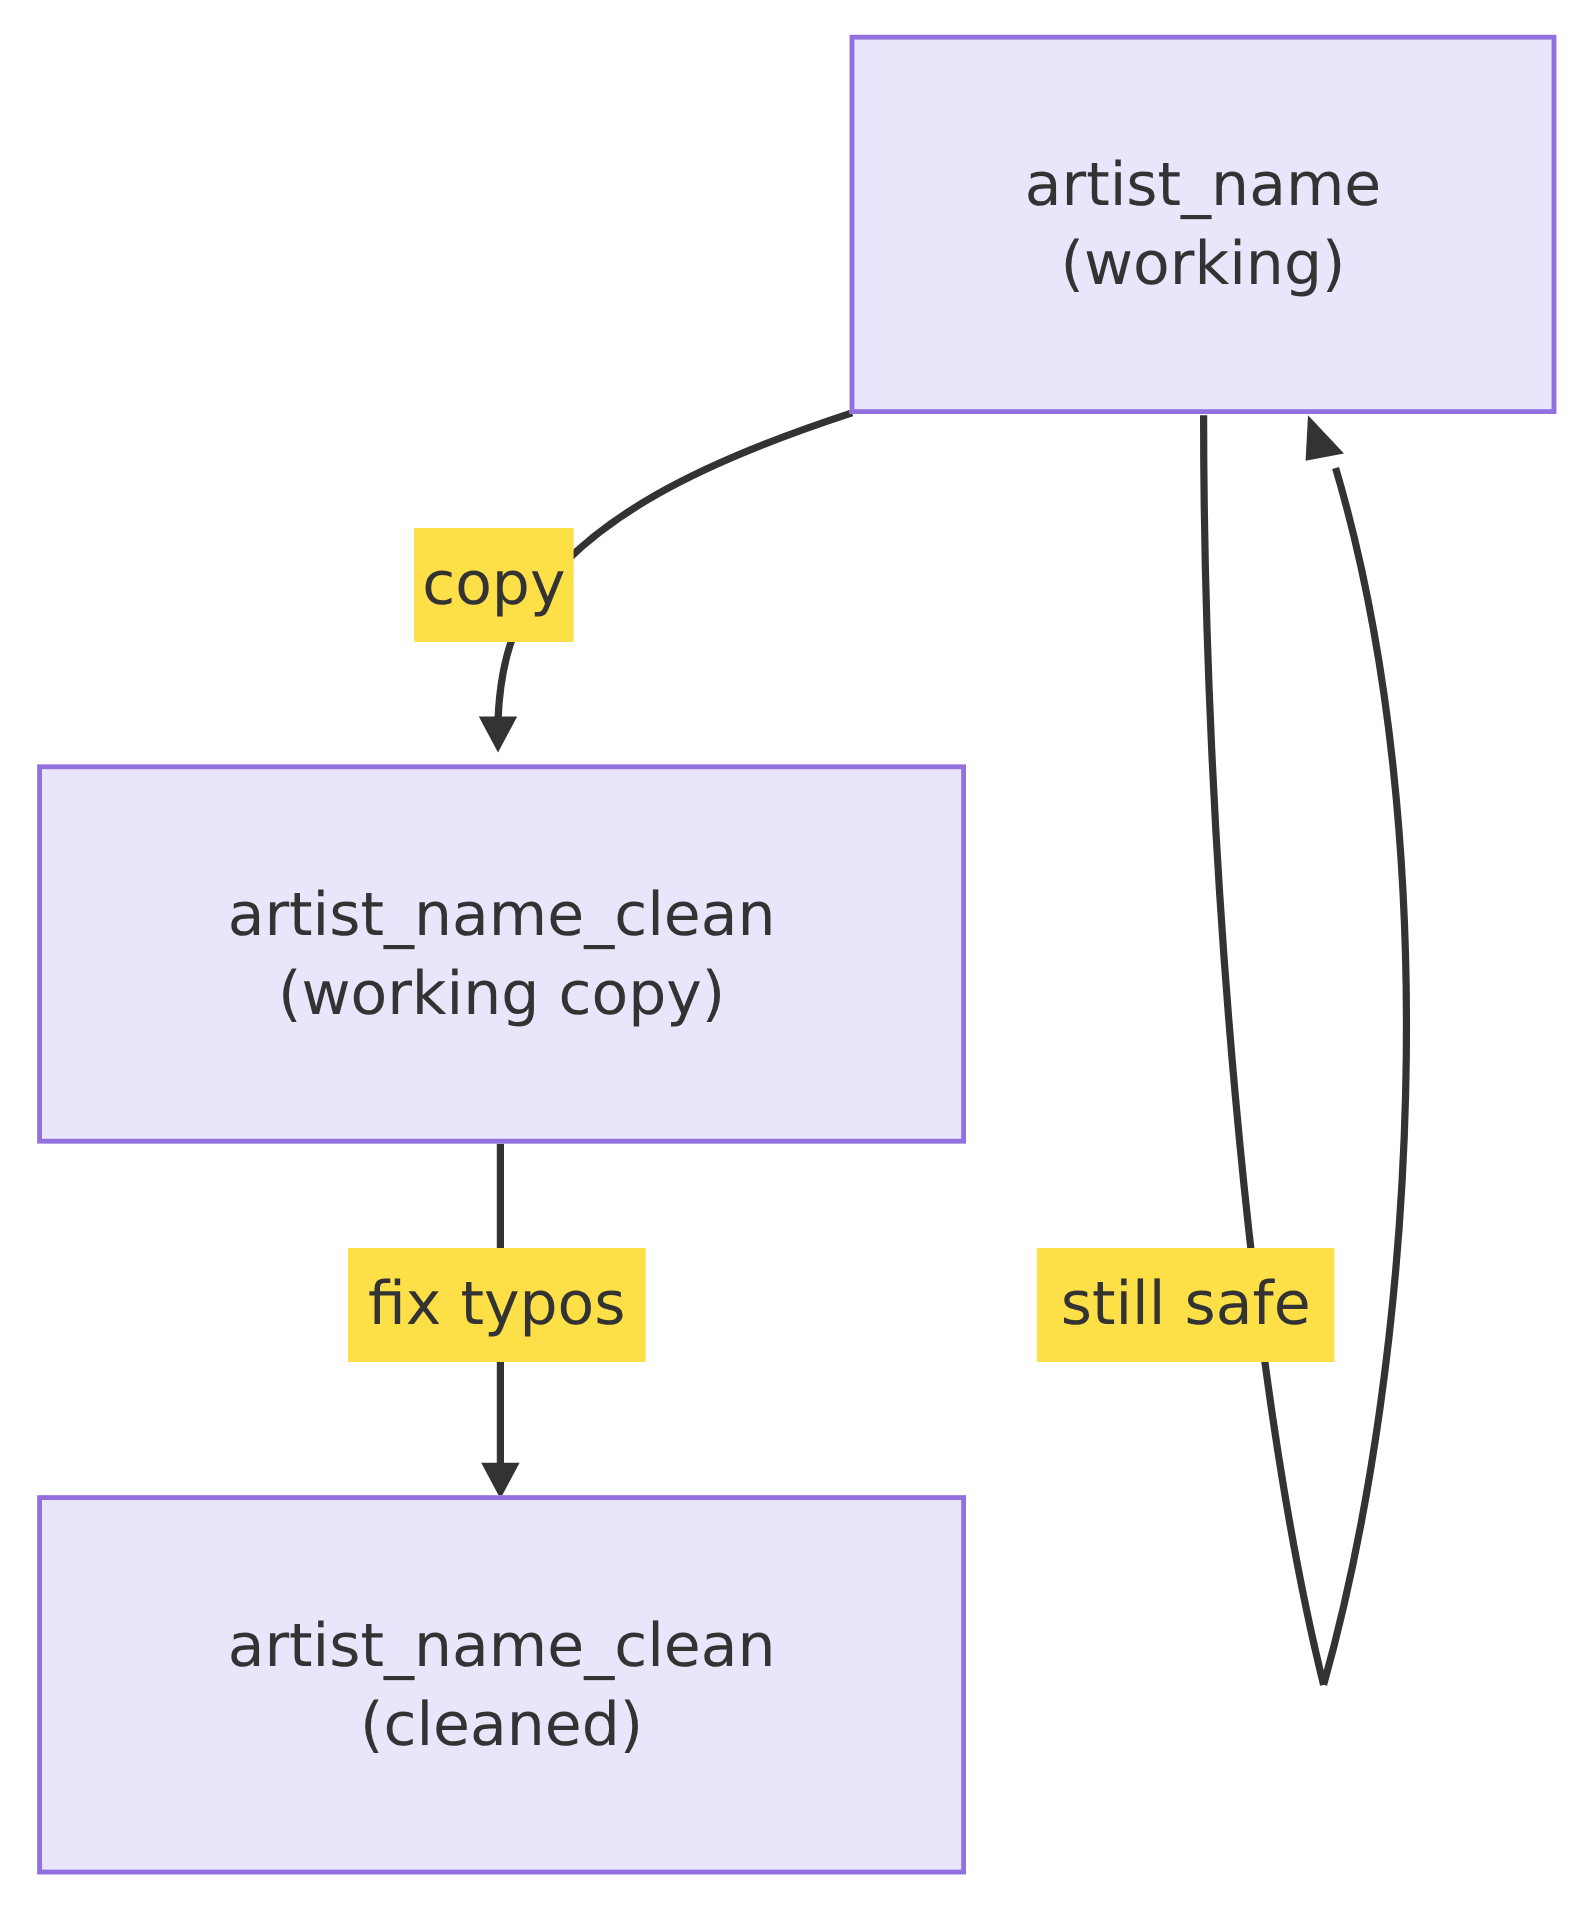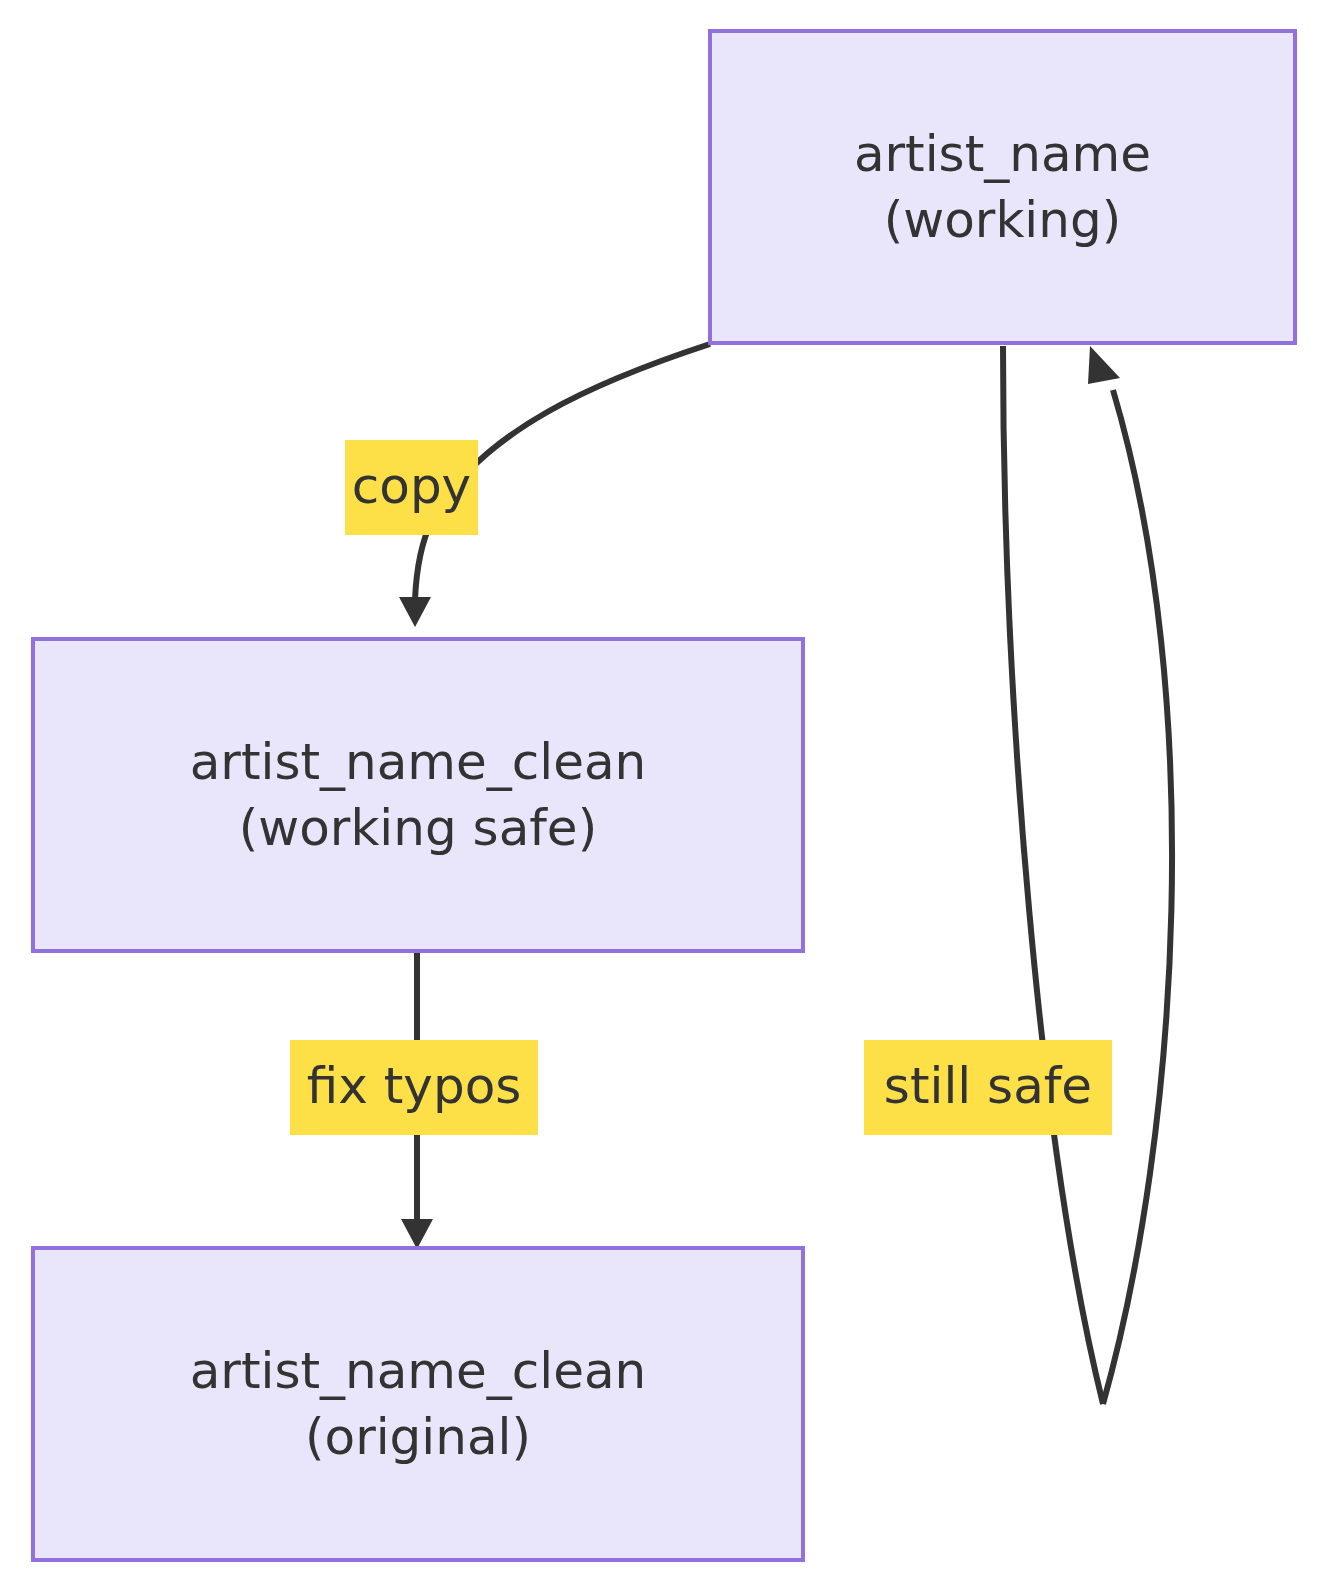--- a/index.html
+++ b/index.html
@@ -92,26 +92,26 @@
     </g>
   </svg>
 
   <div class="node-box" style="left:708px; top:29px; width:589px; height:316px;">
     <div class="node-line">artist_name</div>
     <div class="node-line">(working)</div>
   </div>
 
   <div class="node-box" style="left:31px; top:637px; width:774px; height:316px;">
     <div class="node-line">artist_name_clean</div>
-    <div class="node-line">(working safe)</div>
+    <div class="node-line">(working copy)</div>
   </div>
 
   <div class="node-box" style="left:31px; top:1246px; width:774px; height:316px;">
     <div class="node-line">artist_name_clean</div>
-    <div class="node-line">(original)</div>
+    <div class="node-line">(cleaned)</div>
   </div>
 
   <div class="edge-label" style="left:345px; top:440px; width:133px; height:95px; display:flex; align-items:center; justify-content:center;">copy</div>
 
   <div class="edge-label" style="left:290px; top:1040px; width:248px; height:95px; display:flex; align-items:center; justify-content:center;">fix typos</div>
 
   <div class="edge-label" style="left:864px; top:1040px; width:248px; height:95px; display:flex; align-items:center; justify-content:center;">still safe</div>
 
 </div>
 

